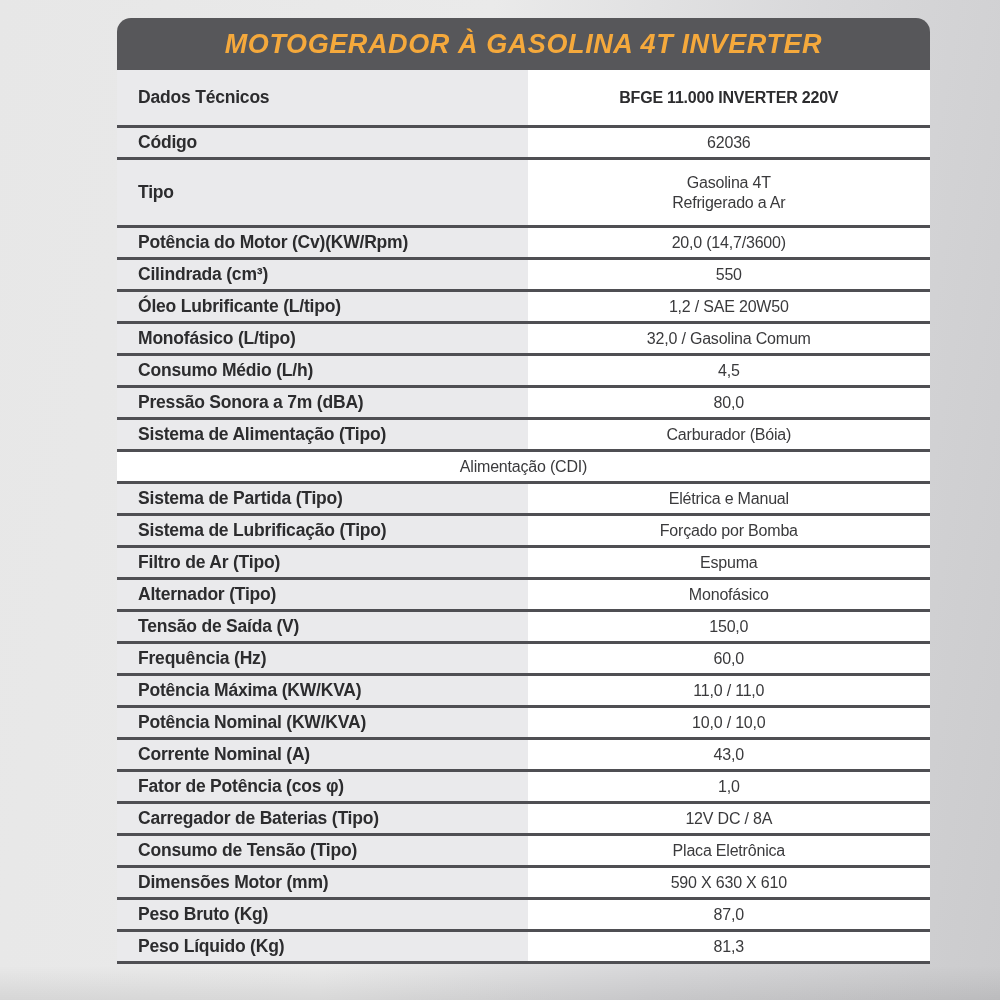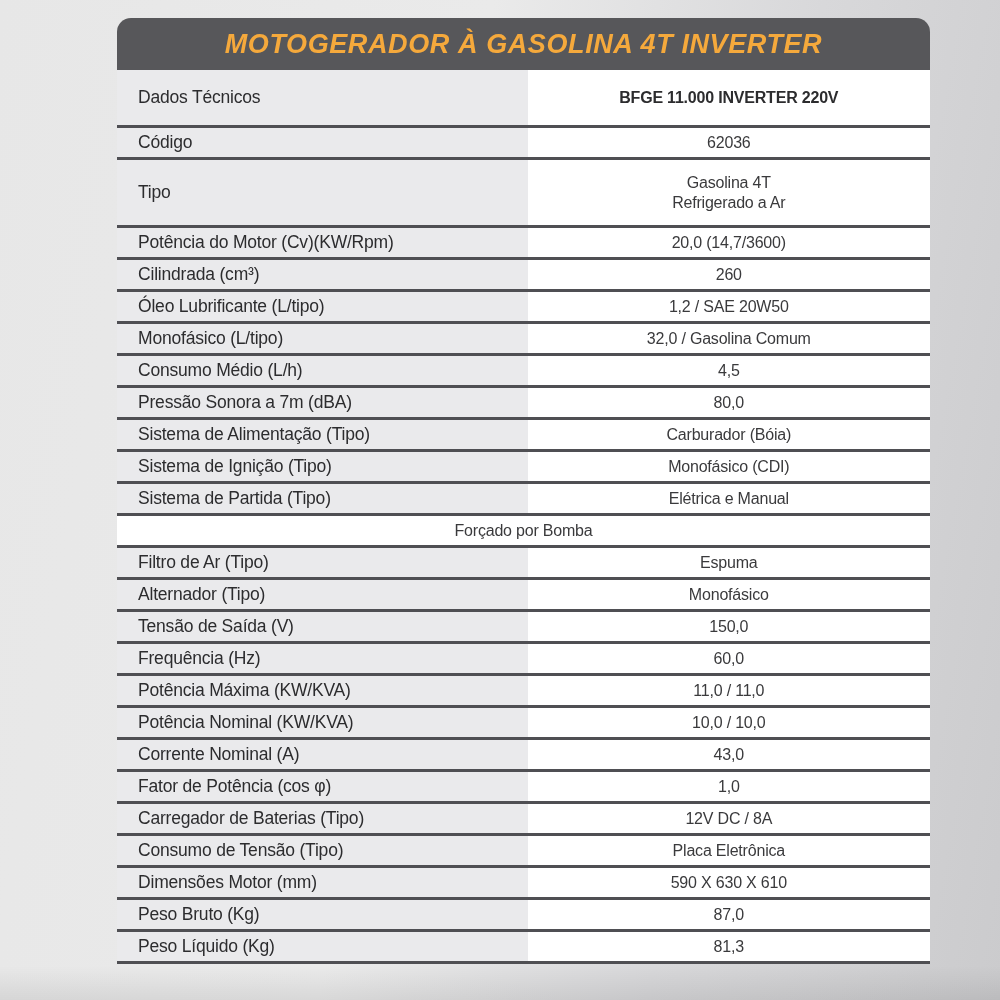--- a/index.html
+++ b/index.html
@@ -56,21 +56,21 @@
   .trow.head-row { height: 55px; border-bottom: 3px solid #4f4f53; }
   .trow.tall { height: 65px; }
   .trow:last-child { border-bottom: none; }
   .cell-label {
     width: 50.5%;
     background: #eaeaec;
     display: flex;
     align-items: center;
     padding-left: 21px;
     box-sizing: border-box;
-    font-weight: normal;
+    font-weight: bold;
     font-size: 17.5px;
     color: #2c2c2e;
     letter-spacing: -0.2px;
     white-space: nowrap;
     text-align: center;
   }
   .cell-value {
     flex: 1;
     background: #ffffff;
     display: flex;
@@ -113,21 +113,21 @@
     <div class="cell-label">Tipo</div>
     <div class="cell-value">Gasolina 4T
 Refrigerado a Ar</div>
   </div>
           <div class="trow">
     <div class="cell-label">Potência do Motor (Cv)(KW/Rpm)</div>
     <div class="cell-value">20,0 (14,7/3600)</div>
   </div>
           <div class="trow">
     <div class="cell-label">Cilindrada (cm³)</div>
-    <div class="cell-value">260</div>
+    <div class="cell-value">550</div>
   </div>
           <div class="trow">
     <div class="cell-label">Óleo Lubrificante (L/tipo)</div>
     <div class="cell-value">1,2 / SAE 20W50</div>
   </div>
           <div class="trow">
     <div class="cell-label">Monofásico (L/tipo)</div>
     <div class="cell-value">32,0 / Gasolina Comum</div>
   </div>
           <div class="trow">
@@ -136,28 +136,28 @@
   </div>
           <div class="trow">
     <div class="cell-label">Pressão Sonora a 7m (dBA)</div>
     <div class="cell-value">80,0</div>
   </div>
           <div class="trow">
     <div class="cell-label">Sistema de Alimentação (Tipo)</div>
     <div class="cell-value">Carburador (Bóia)</div>
   </div>
           <div class="trow">
-    <div class="cell-label">Sistema de Ignição (Tipo)</div>
-    <div class="cell-value">Monofásico (CDI)</div>
+    <div class="cell-value">Alimentação (CDI)</div>
   </div>
           <div class="trow">
     <div class="cell-label">Sistema de Partida (Tipo)</div>
     <div class="cell-value">Elétrica e Manual</div>
   </div>
           <div class="trow">
+    <div class="cell-label">Sistema de Lubrificação (Tipo)</div>
     <div class="cell-value">Forçado por Bomba</div>
   </div>
           <div class="trow">
     <div class="cell-label">Filtro de Ar (Tipo)</div>
     <div class="cell-value">Espuma</div>
   </div>
           <div class="trow">
     <div class="cell-label">Alternador (Tipo)</div>
     <div class="cell-value">Monofásico</div>
   </div>

